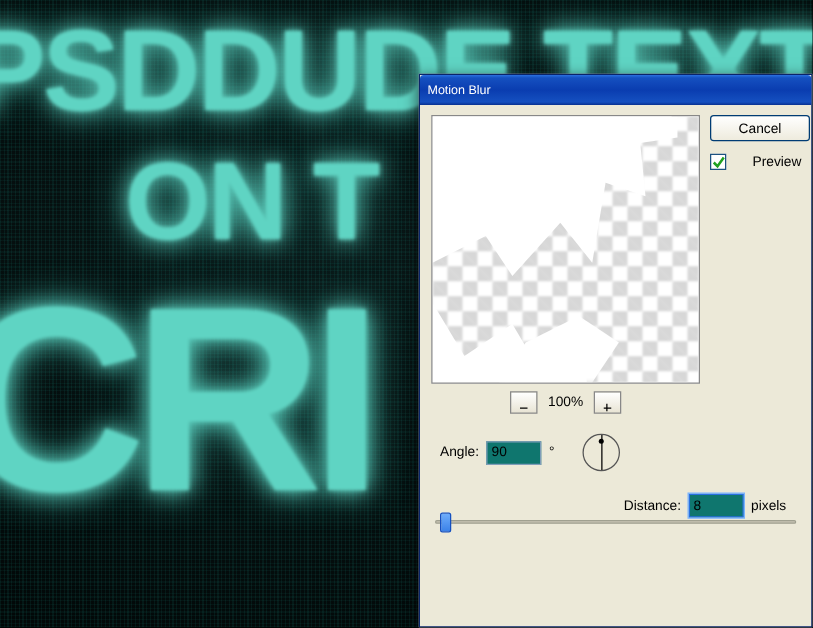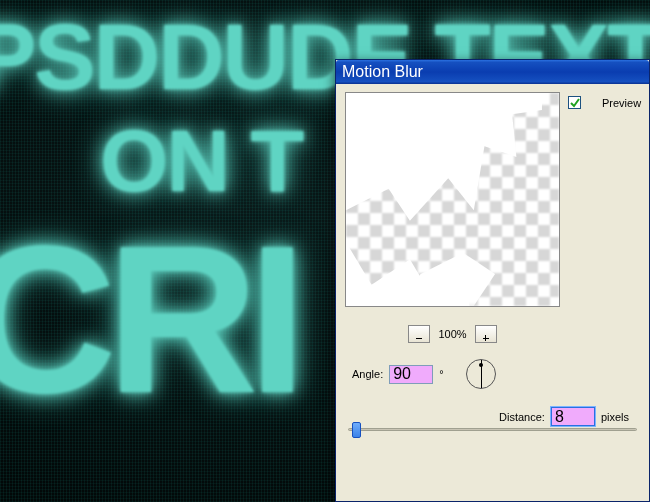--- a/index.html
+++ b/index.html
@@ -34,21 +34,21 @@
       width: 315px; height: 443px;
       background: #ece9d8;
       border: 1px solid #0a246a;
       box-shadow: -2px 2px 10px rgba(0,0,0,0.5);
       display: flex; flex-direction: column;
     }
     .titlebar {
       height: 24px;
       background: linear-gradient(180deg, #2a70e0 0%, #1550c0 10%, #0a3db0 50%, #1550c0 90%, #083090 100%);
       display: flex; align-items: center; padding: 0 6px;
-      color: #fff; font-size: 16px;
+      color: #fff; font-size: 10px;
       border-radius: 3px 3px 0 0;
     }
     .dlg-body { display: flex; padding: 8px 8px 8px 9px; gap: 8px; flex: 0 0 auto; }
     .preview-col { display: flex; flex-direction: column; align-items: center; }
     .preview-box {
       width: 215px; height: 215px; border: 1px solid #888; background: #fff;
       position: relative; overflow: hidden;
     }
     .checker {
       position: absolute; inset: 0;
@@ -60,21 +60,21 @@
       clip-path: polygon(0% 55%, 20% 45%, 30% 60%, 48% 40%, 60% 55%, 65% 25%, 80% 30%, 78% 10%, 92% 8%, 92% 0%, 100% 0%, 100% 100%, 58% 100%, 55% 82%, 40% 95%, 30% 78%, 12% 90%, 0% 70%);
       filter: blur(1px);
     }
     .white-shape { position: absolute; inset: 0; background: #fff;
       clip-path: polygon(0 0, 90% 0, 78% 10%, 80% 30%, 65% 25%, 60% 55%, 48% 40%, 30% 60%, 20% 45%, 0 55%);
     }
     .white-blob2 { position: absolute; background: #fff; left: 25%; bottom: 0; width: 50%; height: 25%;
       clip-path: polygon(20% 40%, 60% 0%, 90% 40%, 70% 100%, 0% 100%);
       filter: blur(2px);
     }
-    .zoom-bar { display: flex; align-items: center; gap: 8px; margin-top: 18px; }
+    .zoom-bar { display: flex; align-items: center; gap: 8px; margin-top: 6px; }
     .zoom-btn {
       width: 22px; height: 18px; border: 1px solid #888;
       background: linear-gradient(#fff,#e8e4d4);
       display: flex; align-items: center; justify-content: center;
       font-size: 12px; cursor: pointer;
       position: relative;
     }
     .zoom-minus::after { content: ""; position: absolute; width: 6px; height: 1px; background: #000; bottom: 3px; }
     .zoom-plus::before { content: ""; position: absolute; width: 6px; height: 1px; background: #000; bottom: 3px; }
     .zoom-plus::after { content: ""; position: absolute; height: 6px; width: 1px; background: #000; bottom: 1px; }
@@ -95,22 +95,22 @@
       width: 13px; height: 13px; background: #fff; border: 1px solid #1c5180;
       display:flex; align-items:center; justify-content:center;
     }
     .chk-box svg { width:10px; height:10px; }
 
     .controls { padding: 8px 16px; display: flex; flex-direction: column; gap: 18px; }
     .row { display: flex; align-items: center; gap: 6px; }
     .row.right { justify-content: flex-end; padding-right: 4px; }
     .label { font-size: 11px; }
     .num-input {
-      width: 44px; height: 19px; border: 1px solid #7f9db9; background: #f0abfc;
-      padding: 1px 3px; font-size: 16px; font-family: inherit;
+      width: 44px; height: 19px; border: 1px solid #7f9db9; background: #0f766e;
+      padding: 1px 3px; font-size: 11px; font-family: inherit;
     }
     .num-input.focused { border-color: #2a70e0; outline: 1px solid #7ab3ff; }
     .angle-dial {
       width: 30px; height: 30px; border-radius: 50%;
       border: 1px solid #555; background: #ece9d8; position: relative;
     }
     .angle-line {
       position: absolute; left: 50%; top: 0; width: 1px; height: 100%;
       background: #000; transform-origin: center;
     }
@@ -150,20 +150,21 @@
         <div class="white-blob2"></div>
       </div>
       <div class="zoom-bar">
         <div class="zoom-btn zoom-minus"></div>
         <span class="zoom-label">100%</span>
         <div class="zoom-btn zoom-plus"></div>
       </div>
     </div>
 
     <div class="button-col">
+      <div class="win-btn">Cancel</div>
       <div class="chk">
         <span class="chk-box">
           <svg viewBox="0 0 10 10">
               <path d="M1 5 L4 8 L9 1" stroke="#21a121" stroke-width="2" fill="none"></path>
             </svg>
         </span>
         <span>Preview</span>
       </div>
     </div>
   </div>

